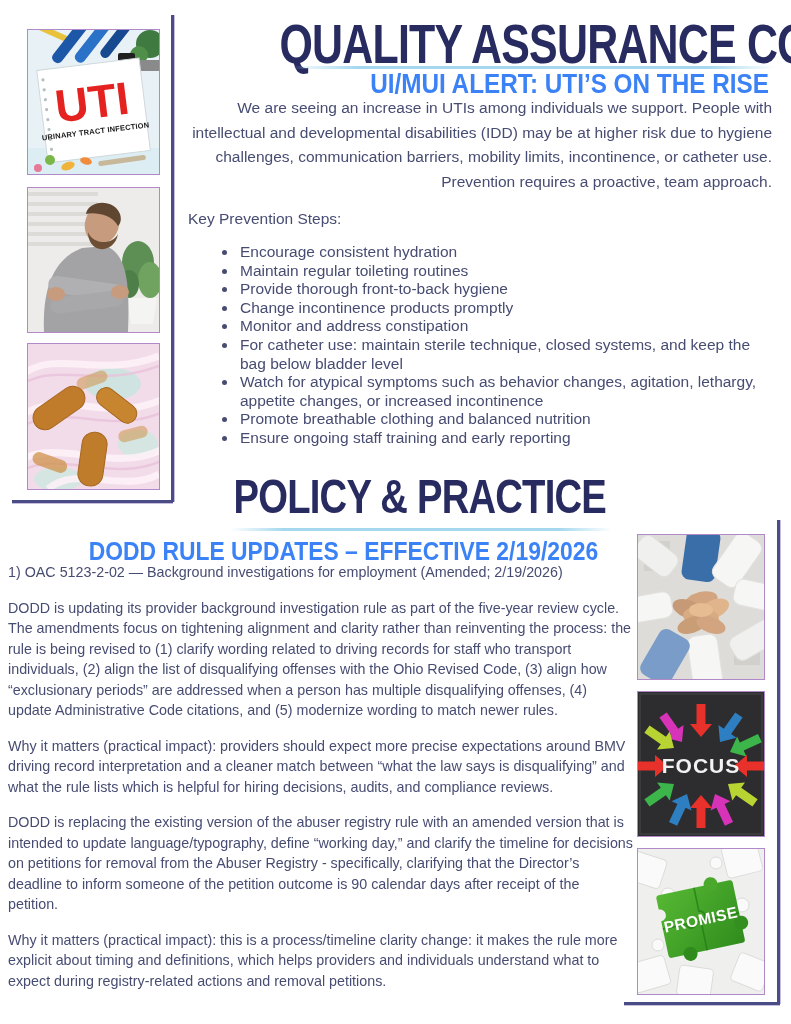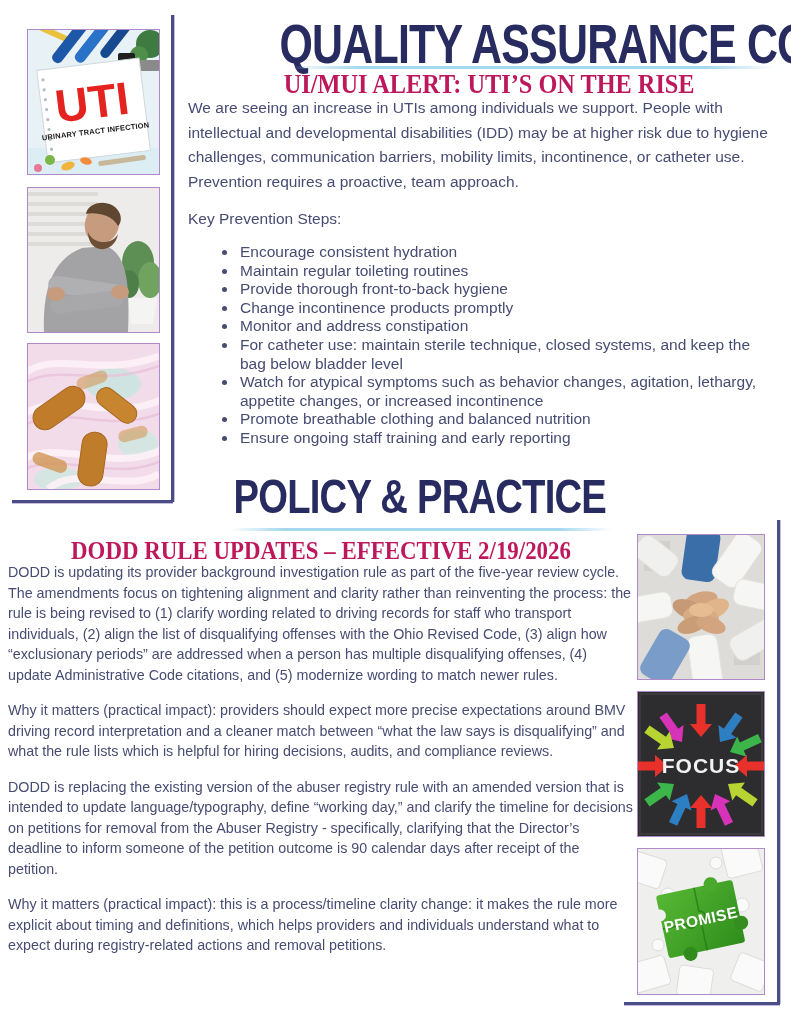--- a/index.html
+++ b/index.html
@@ -8,30 +8,30 @@
   
   .vline{position:absolute;width:2.5px;background:#4a4d85;box-shadow:1px 0 0 rgba(130,110,180,.45);}
   .hline{position:absolute;height:2.5px;background:#4a4d85;box-shadow:0 1px 0 rgba(130,110,180,.45);}
   .divider{position:absolute;height:2.5px;
            background:linear-gradient(90deg,rgba(165,216,239,0) 0%,#a5d8ef 14%,#a5d8ef 86%,rgba(165,216,239,0) 100%);}
   
   .big-title{position:absolute;text-align:center;color:#272b60;font-weight:bold;white-space:nowrap;}
   .big-title .cond{display:inline-block;transform:scaleX(0.78);transform-origin:center;letter-spacing:-1px;}
   #qa-title{left:188px;top:12px;width:603px;font-size:55px;}
   #pp-title{left:20px;top:468px;width:800px;font-size:49px;}
-  .pink-heading{position:absolute;text-align:center;color:#be185d;font-weight:bold;white-space:nowrap;font-family:Liberation Serif, serif;}
+  .pink-heading{position:absolute;text-align:right;color:#3b82f6;font-weight:bold;white-space:nowrap;}
   .pink-heading .cond{display:inline-block;transform-origin:center;}
   #qa-alert{left:188px;top:69px;width:603px;font-size:27px;}
   #qa-alert .cond{transform:scaleX(0.90);}
   #dodd-heading{left:8px;top:536px;width:625px;font-size:26px;}
   #dodd-heading .cond{transform:scaleX(0.88);}
   
   .top-text{position:absolute;left:188px;top:96px;width:584px;font-size:15.5px;color:#474c72;}
   .top-text p{margin:0;}
-  .intro{line-height:24.5px;margin-bottom:13px !important;}
+  .intro{line-height:24.5px;margin-bottom:13px !important;text-align:right;}
   .steps-title{line-height:24px;margin-bottom:1px !important;}
   ul.steps{margin:12px;padding:0 0 0 38px;line-height:18.6px;}
   ul.steps li{padding-left:2px;margin:0;}
   .closing{line-height:24.5px;margin-top:13px !important;}
   .bottom-text{position:absolute;left:8px;top:562px;width:625px;font-size:14.3px;line-height:20.5px;color:#474c72;}
   .bottom-text p{margin:0 0 15px 0;}
   
   .photo{position:absolute;border:1.5px solid #b089c9;overflow:hidden;background:#eee;}
   .photo svg{display:block;}
   #photo-uti{left:27px;top:29px;width:131px;height:144px;}
@@ -168,20 +168,21 @@
 
   <h1 class="big-title" id="pp-title" style="margin:0">
     <span class="cond">POLICY &amp; PRACTICE</span>
   </h1>
   <div class="divider" style="left:230px;top:528px;width:382px;"></div>
   <h2 class="pink-heading" id="dodd-heading" style="margin:0">
     <span class="cond">DODD RULE UPDATES – EFFECTIVE 2/19/2026</span>
   </h2>
 
   <div class="bottom-text">
+    <p>1) OAC 5123-2-02 — Background investigations for employment (Amended; 2/19/2026)</p>
     <p>DODD is updating its provider background investigation rule as part of the five-year review cycle. The amendments focus on tightening alignment and clarity rather than reinventing the process: the rule is being revised to (1) clarify wording related to driving records for staff who transport individuals, (2) align the list of disqualifying offenses with the Ohio Revised Code, (3) align how “exclusionary periods” are addressed when a person has multiple disqualifying offenses, (4) update Administrative Code citations, and (5) modernize wording to match newer rules.</p>
     <p>Why it matters (practical impact): providers should expect more precise expectations around BMV driving record interpretation and a cleaner match between “what the law says is disqualifying” and what the rule lists which is helpful for hiring decisions, audits, and compliance reviews.</p>
     <p>DODD is replacing the existing version of the abuser registry rule with an amended version that is intended to update language/typography, define “working day,” and clarify the timeline for decisions on petitions for removal from the Abuser Registry - specifically, clarifying that the Director’s deadline to inform someone of the petition outcome is 90 calendar days after receipt of the petition.</p>
     <p>Why it matters (practical impact): this is a process/timeline clarity change: it makes the rule more explicit about timing and definitions, which helps providers and individuals understand what to expect during registry-related actions and removal petitions.</p>
   </div>
 
   <div class="vline" style="left:777px;top:520px;height:484px;"></div>
   <div class="hline" style="left:624px;top:1002px;width:156px;"></div>
 
   <figure class="photo" id="photo-hands" style="margin:0">

